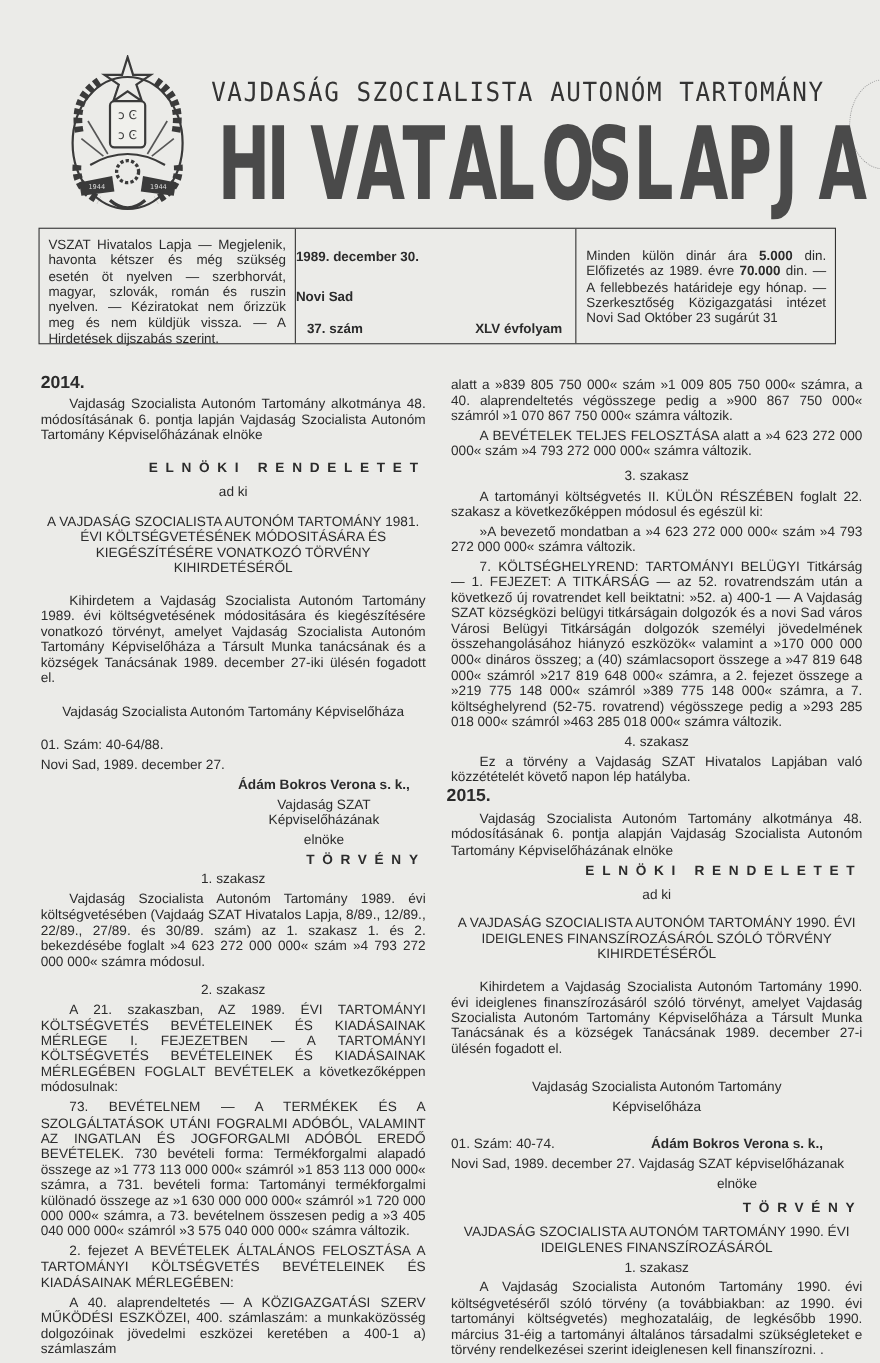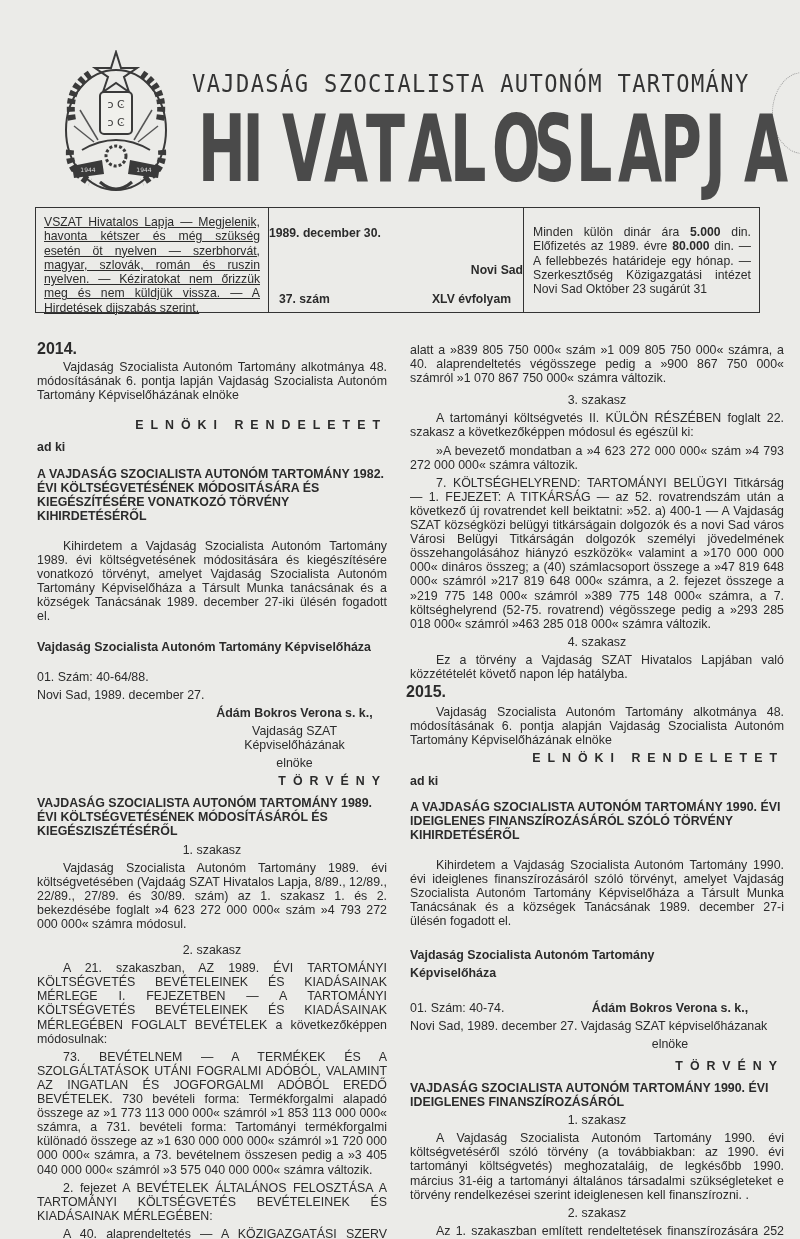--- a/index.html
+++ b/index.html
@@ -36,40 +36,40 @@
     }
     .masthead-title .gap { width: 18px; }
 
     
     .info-box {
       position: absolute; left: 35px; top: 207px; width: 725px; height: 106px;
       border: 1.5px solid #333; box-sizing: border-box; display: flex;
       font-size: 12.2px; line-height: 14.3px;
     }
     .info-col { box-sizing: border-box; height: 100%; position: relative; }
-    .info-col.c1 { width: 233px; padding: 7px 8px; border-right: 1.5px solid #333; text-decoration: underline; }
+    .info-col.c1 { width: 233px; padding: 7px 8px; border-right: 1.5px solid #333; }
     .info-col.c2 { width: 255px; border-right: 1.5px solid #333; font-weight: bold; }
     .info-col.c3 { flex: 1; padding: 17px 8px 0 9px; }
     .c2 .date { position: absolute; top: 18px; left: 0; right: 0; }
-    .c2 .city { position: absolute; top: 55px; left: 0; right: 0; text-align: right; }
+    .c2 .city { position: absolute; top: 55px; left: 0; right: 0; text-align: left; }
     .c2 .num { position: absolute; top: 84px; left: 10px; }
     .c2 .vol { position: absolute; top: 84px; right: 12px; }
     .j { text-align: justify; }
     .b { font-weight: bold; }
 
     
     .col { position: absolute; top: 338px; font-size: 12.4px; line-height: 14.1px; text-align: justify; }
     .col.left { left: 33px; width: 358px; }
     .col.right { left: 406px; width: 382px; top: 339px; }
     .col p { margin: 4px; }
     .indent { text-indent: 26px; }
     .num-head { font-weight: bold; font-size: 16px; margin: 12px 0 10px 0; }
     .center { text-align: center; }
     .spaced { letter-spacing: 7px; font-weight: bold; text-align: right; }
-    .bold-title { font-weight: bold; text-align: left; }
+    .bold-title { font-weight: normal; text-align: center; }
     .sig-right { padding-left: 165px; text-align: center; }
     .mt4 { margin-top: 4px !important; }
     .mt8 { margin-top: 8px !important; }
     .mt12 { margin-top: 12px !important; }
     .mt16 { margin-top: 16px !important; }
     .mt20 { margin-top: 20px !important; }
     .tl { text-align: left; }
     .row2 { display: flex; }
     .row2 .l { width: 146px; }
     .row2 .r { flex: 1; text-align: center; }
@@ -129,51 +129,51 @@
     <div class="info-col c2">
       <div class="date">1989. december 30.</div>
       <div class="city">Novi Sad</div>
       <div class="num">37. szám</div>
       <div class="vol">XLV évfolyam</div>
     </div>
     <div class="info-col c3 j">
       <span>Minden külön dinár ára</span>
       <span class="b">5.000</span>
       <span>din. Előfizetés az 1989. évre</span>
-      <span class="b">80.000</span>
+      <span class="b">70.000</span>
       <span>din. — A fellebbezés határideje egy hónap. — Szerkesztőség Közigazgatási intézet Novi Sad Október 23 sugárút 31</span>
     </div>
   </div>
 
   <div class="col left">
     <p class="num-head tl">2014.</p>
     <p class="indent">Vajdaság Szocialista Autonóm Tartomány alkotmánya 48. módosításának 6. pontja lapján Vajdaság Szocialista Autonóm Tartomány Képviselőházának elnöke</p>
     <p class="spaced mt16">ELNÖKI RENDELETET</p>
     <p class="bold-title mt8">ad ki</p>
-    <p class="bold-title mt12">A VAJDASÁG SZOCIALISTA AUTONÓM TARTOMÁNY 1982. ÉVI KÖLTSÉGVETÉSÉNEK MÓDOSITÁSÁRA ÉS KIEGÉSZÍTÉSÉRE VONATKOZÓ TÖRVÉNY KIHIRDETÉSÉRŐL</p>
+    <p class="bold-title mt12">A VAJDASÁG SZOCIALISTA AUTONÓM TARTOMÁNY 1981. ÉVI KÖLTSÉGVETÉSÉNEK MÓDOSITÁSÁRA ÉS KIEGÉSZÍTÉSÉRE VONATKOZÓ TÖRVÉNY KIHIRDETÉSÉRŐL</p>
     <p class="indent mt16">Kihirdetem a Vajdaság Szocialista Autonóm Tartomány 1989. évi költségvetésének módositására és kiegészítésére vonatkozó törvényt, amelyet Vajdaság Szocialista Autonóm Tartomány Képviselőháza a Társult Munka tanácsának és a községek Tanácsának 1989. december 27-iki ülésén fogadott el.</p>
     <p class="bold-title mt16">Vajdaság Szocialista Autonóm Tartomány Képviselőháza</p>
     <p class="tl mt16">01. Szám: 40-64/88.</p>
     <p class="tl">Novi Sad, 1989. december 27.</p>
     <p class="sig-right b">Ádám Bokros Verona s. k.,</p>
     <p class="sig-right">Vajdaság SZAT Képviselőházának</p>
     <p class="sig-right">elnöke</p>
     <p class="spaced mt4">TÖRVÉNY</p>
-    <p class="bold-title mt8">VAJDASÁG SZOCIALISTA AUTONÓM TARTOMÁNY 1989. ÉVI KÖLTSÉGVETÉSÉNEK MÓDOSÍTÁSÁRÓL ÉS KIEGÉSZISZÉTÉSÉRŐL</p>
     <p class="center">1. szakasz</p>
     <p class="indent">Vajdaság Szocialista Autonóm Tartomány 1989. évi költségvetésében (Vajdaág SZAT Hivatalos Lapja, 8/89., 12/89., 22/89., 27/89. és 30/89. szám) az 1. szakasz 1. és 2. bekezdésébe foglalt »4 623 272 000 000« szám »4 793 272 000 000« számra módosul.</p>
     <p class="center mt12">2. szakasz</p>
     <p class="indent mt4">A 21. szakaszban, AZ 1989. ÉVI TARTOMÁNYI KÖLTSÉGVETÉS BEVÉTELEINEK ÉS KIADÁSAINAK MÉRLEGE I. FEJEZETBEN — A TARTOMÁNYI KÖLTSÉGVETÉS BEVÉTELEINEK ÉS KIADÁSAINAK MÉRLEGÉBEN FOGLALT BEVÉTELEK a következőképpen módosulnak:</p>
     <p class="indent">73. BEVÉTELNEM — A TERMÉKEK ÉS A SZOLGÁLTATÁSOK UTÁNI FOGRALMI ADÓBÓL, VALAMINT AZ INGATLAN ÉS JOGFORGALMI ADÓBÓL EREDŐ BEVÉTELEK. 730 bevételi forma: Termékforgalmi alapadó összege az »1 773 113 000 000« számról »1 853 113 000 000« számra, a 731. bevételi forma: Tartományi termékforgalmi különadó összege az »1 630 000 000 000« számról »1 720 000 000 000« számra, a 73. bevételnem összesen pedig a »3 405 040 000 000« számról »3 575 040 000 000« számra változik.</p>
     <p class="indent">2. fejezet A BEVÉTELEK ÁLTALÁNOS FELOSZTÁSA A TARTOMÁNYI KÖLTSÉGVETÉS BEVÉTELEINEK ÉS KIADÁSAINAK MÉRLEGÉBEN:</p>
     <p class="indent">A 40. alaprendeltetés — A KÖZIGAZGATÁSI SZERV MŰKÖDÉSI ESZKÖZEI, 400. számlaszám: a munkaközösség dolgozóinak jövedelmi eszközei keretében a 400-1 a) számlaszám</p>
   </div>
 
   <div class="col right">
     <p>alatt a »839 805 750 000« szám »1 009 805 750 000« számra, a 40. alaprendeltetés végösszege pedig a »900 867 750 000« számról »1 070 867 750 000« számra változik.</p>
+    <p class="indent">A BEVÉTELEK TELJES FELOSZTÁSA alatt a »4 623 272 000 000« szám »4 793 272 000 000« számra változik.</p>
     <p class="center mt8">3. szakasz</p>
     <p class="indent mt4">A tartományi költségvetés II. KÜLÖN RÉSZÉBEN foglalt 22. szakasz a következőképpen módosul és egészül ki:</p>
     <p class="indent">»A bevezető mondatban a »4 623 272 000 000« szám »4 793 272 000 000« számra változik.</p>
     <p class="indent mt4">7. KÖLTSÉGHELYREND: TARTOMÁNYI BELÜGYI Titkárság — 1. FEJEZET: A TITKÁRSÁG — az 52. rovatrendszám után a következő új rovatrendet kell beiktatni: »52. a) 400-1 — A Vajdaság SZAT községközi belügyi titkárságain dolgozók és a novi Sad város Városi Belügyi Titkárságán dolgozók személyi jövedelmének összehangolásához hiányzó eszközök« valamint a »170 000 000 000« dináros összeg; a (40) számlacsoport összege a »47 819 648 000« számról »217 819 648 000« számra, a 2. fejezet összege a »219 775 148 000« számról »389 775 148 000« számra, a 7. költséghelyrend (52-75. rovatrend) végösszege pedig a »293 285 018 000« számról »463 285 018 000« számra változik.</p>
     <p class="center mt4">4. szakasz</p>
     <p class="indent">Ez a törvény a Vajdaság SZAT Hivatalos Lapjában való közzétételét követő napon lép hatályba.</p>
     <p class="num-head tl" style="margin:2px 0 6px 0">2015.</p>
     <p class="indent">Vajdaság Szocialista Autonóm Tartomány alkotmánya 48. módosításának 6. pontja alapján Vajdaság Szocialista Autonóm Tartomány Képviselőházának elnöke</p>
     <p class="spaced mt4">ELNÖKI RENDELETET</p>
     <p class="bold-title mt8">ad ki</p>

